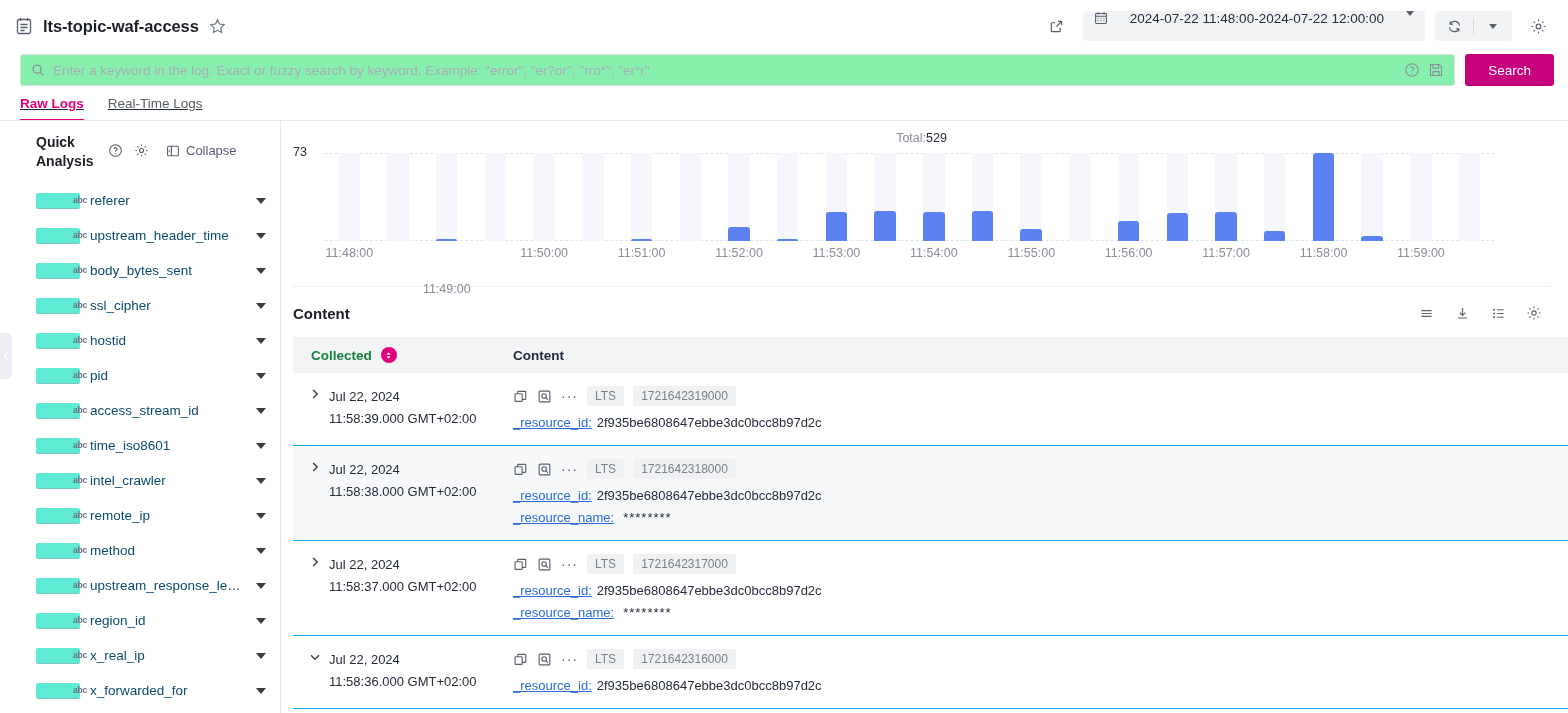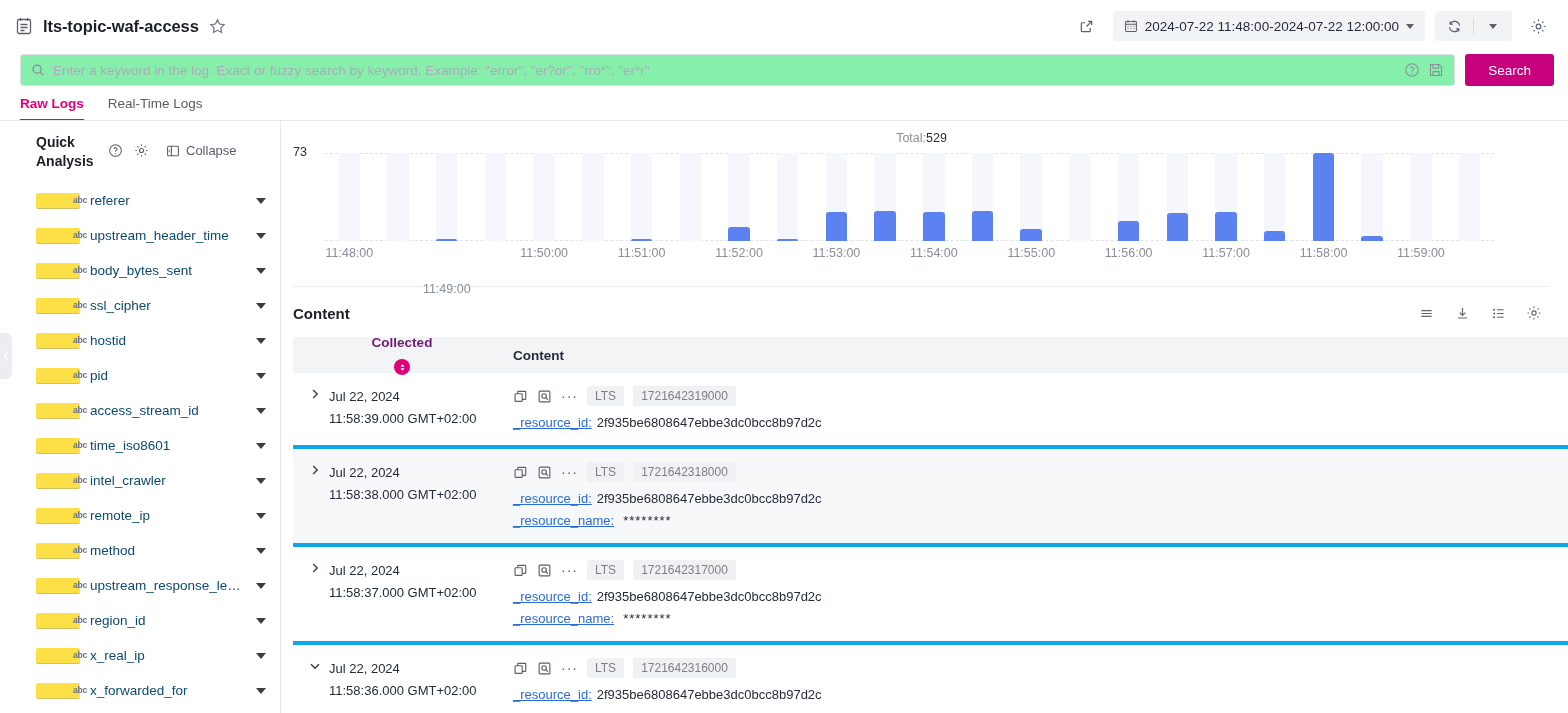--- a/index.html
+++ b/index.html
@@ -22,21 +22,21 @@
   .doc-icon { width: 16px; height: 18px; flex: 0 0 auto; margin-right: 11px; color:#5a5f6e; }
   .page-title { font-size: 16.5px; font-weight: bold; letter-spacing: -0.1px; color:#1c1f26; }
   .star-icon { margin-left: 10px; width: 17px; height: 17px; color:#6b7280; cursor:pointer;}
   .topbar-right { margin-left: auto; display: flex; align-items: center; gap: 10px; }
   .icon-btn {
     width: 32px; height: 30px; border-radius: 4px; background: #fff;
     display: flex; align-items: center; justify-content: center;
     color:#5a5f6e; cursor: pointer; border: none;
   }
   .time-picker {
-    display: flex; align-items: center; gap: 7px;
+    display: flex; gap: 22px;
     height: 30px; padding: 0 11px; border-radius: 4px;
     background: #f2f3f5; color: #252b3a; font-size: 13.5px; cursor: pointer;
   }
   .time-picker .cal { width: 14px; height: 14px; color:#5a5f6e; }
   .caret-dn { width:0;height:0;border-left:4px solid transparent;border-right:4px solid transparent;border-top:5px solid #5a5f6e; }
   .refresh-group {
     display:flex; align-items:center; height:30px; background:#f2f3f5; border-radius:4px; overflow:hidden;
   }
   .refresh-group .rb { width:38px; height:30px; display:flex;align-items:center;justify-content:center; cursor:pointer; color:#5a5f6e;}
   .refresh-group .sep { width:1px;height:16px;background:#d8dade; }
@@ -53,21 +53,21 @@
     flex:1; border:none; outline:none; font-size:13.5px; font-family:inherit; color:#252b3a; background:transparent;
   }
   .searchbox input::placeholder { color:#a9adb8; }
   .searchbox .tail { display:flex; align-items:center; gap:8px; color:#8a8e99; }
   .btn-search {
     height:32px; padding:0 23px; background:#c7007d; color:#fff; border:none; border-radius:3px;
     font-size:13.5px; font-family:inherit; cursor:pointer;
   }
 
   
-  .tabs { display:flex; gap:24px; padding: 8px 0 0 20px; height:33px; position:relative; }
+  .tabs { display:flex; gap:24px; padding: 8px 0 0 20px; height:33px; position:relative;text-decoration:underline; }
   .tab { font-size:13.5px; color:#575d6c; cursor:pointer; padding-bottom:7px; position:relative; }
   .tab.active { color:#e0007a; font-weight:bold; }
   .tab.active:after {
     content:""; position:absolute; left:0; right:0; bottom:0; height:2.5px; background:#e0007a;
   }
   .tabs-underline { position:absolute; left:0; right:0; bottom:0; height:1px; background:#e6e8ec; }
 
   
   .body { display:flex; height: calc(713px - 52px - 36px - 33px); }
 
@@ -75,21 +75,21 @@
   .sidebar { width: 281px; border-right:1px solid #e6e8ec; background:#fff; padding-top: 12px; overflow:hidden; position:relative;}
   .qa-head { display:flex; align-items:flex-start; padding: 0 14px 0 36px; height: 48px; }
   .qa-title { font-size:14px; font-weight:bold; color:#1c1f26; line-height:19px; width:70px; }
   .qa-actions { display:flex; align-items:center; gap:11px; margin-top:10px; margin-left:2px; color:#5a5f6e; }
   .qa-collapse { display:flex; align-items:center; gap:6px; font-size:13px; color:#575d6c; cursor:pointer; margin-left:6px;}
   .field-list { margin-top: 2px; }
   .field-row {
     display:flex; align-items:center; height:35px; padding: 0 14px 0 36px; gap:10px; cursor:pointer;
   }
   .abc-badge {
-    width:20px; height:16px; border-radius:2px; background:#fde047; color:#6b7280;
+    width:20px; height:16px; border-radius:2px; background:#5eead4; color:#6b7280;
     font-size:8.5px; font-weight:bold; display:flex; align-items:center; justify-content:center;
     flex:0 0 auto; letter-spacing:-0.2px; border-bottom:1px dotted #9aa0ac;padding-left:44px;
   }
   .field-name {
     font-size:13.5px; color:#0c4a6e; flex:1; white-space:nowrap; overflow:hidden; text-overflow:ellipsis;
   }
   .field-caret { width:0;height:0;border-left:5px solid transparent;border-right:5px solid transparent;border-top:6px solid #3d3d3d; flex:0 0 auto;}
   .edge-handle {
     position:absolute; left:0; top:212px; width:12px; height:46px; background:#ebedf0;
     border-radius:0 5px 5px 0; display:flex;align-items:center;justify-content:center;
@@ -121,26 +121,26 @@
   .content-title { font-size:15px; font-weight:bold; color:#1c1f26; }
   .content-tools { margin-left:auto; display:flex; gap:8px; }
   .tool-btn {
     width:28px;height:26px;border-radius:4px;background:#fff;display:flex;align-items:center;justify-content:center;
     color:#60646e;cursor:pointer;
   }
 
   
   .table { margin-left:12px; }
   .thead { display:flex; background:#f3f4f6; height:36px; align-items:center; }
-  .th-collected { width:200px; padding-left:18px; display:flex; align-items:center; gap:9px; font-size:13.5px; font-weight:bold; color:#701a75;flex-direction:column;}
+  .th-collected { width:200px; padding-left:18px; display:flex; align-items:center; gap:9px; font-size:13.5px; font-weight:bold; color:#15803d;}
   .sort-badge {
     width:16px;height:16px;border-radius:50%;background:#e0007a;display:flex;align-items:center;justify-content:center;cursor:pointer;
   }
   .th-content { padding-left:20px; font-size:13.5px; font-weight:bold; color:#252b3a; }
-  .trow { display:flex; border-bottom:4px solid #0ea5e9; padding: 13px 0 11px 0; }
+  .trow { display:flex; border-bottom:1px solid #0ea5e9; padding: 13px 0 11px 0; }
   .trow.alt { background:#f7f8fa; }
   .tcell-time { width:200px; padding-left:16px; display:flex; gap:8px; }
   .chev { width:12px; flex:0 0 auto; color:#3d3d3d; margin-top:2px; cursor:pointer;}
   .time-lines { font-size:13px; color:#252b3a; line-height:22px; }
   .tcell-content { padding-left:20px; flex:1; }
   .badge-row { display:flex; align-items:center; gap:9px; margin-bottom:6px; }
   .mini-icon { width:15px;height:15px;color:#5a5f6e;cursor:pointer; }
   .dots { color:#5a5f6e; font-size:14px; letter-spacing:1px; cursor:pointer; line-height:10px;}
   .tag { background:#f0f1f3; color:#7b7f8a; font-size:12px; padding:3px 8px; border-radius:2px; }
   .kv { font-size:13px; line-height:22px; }

